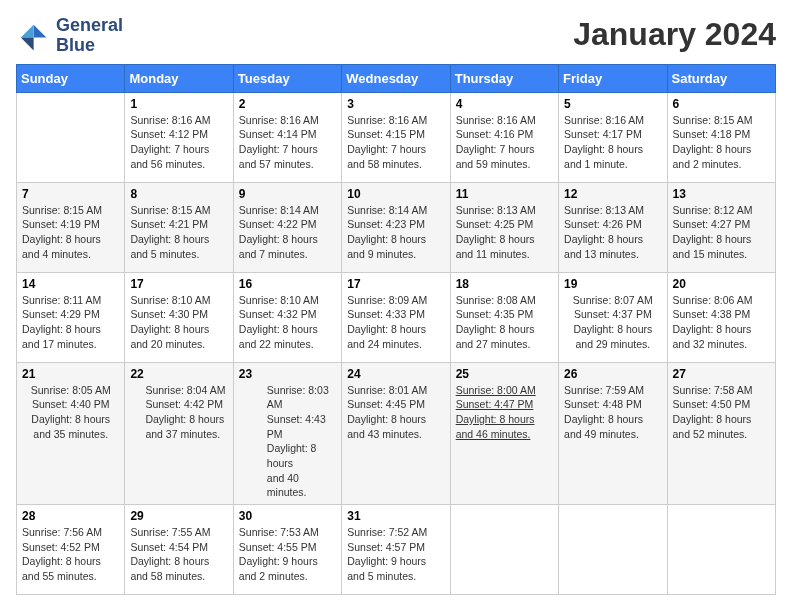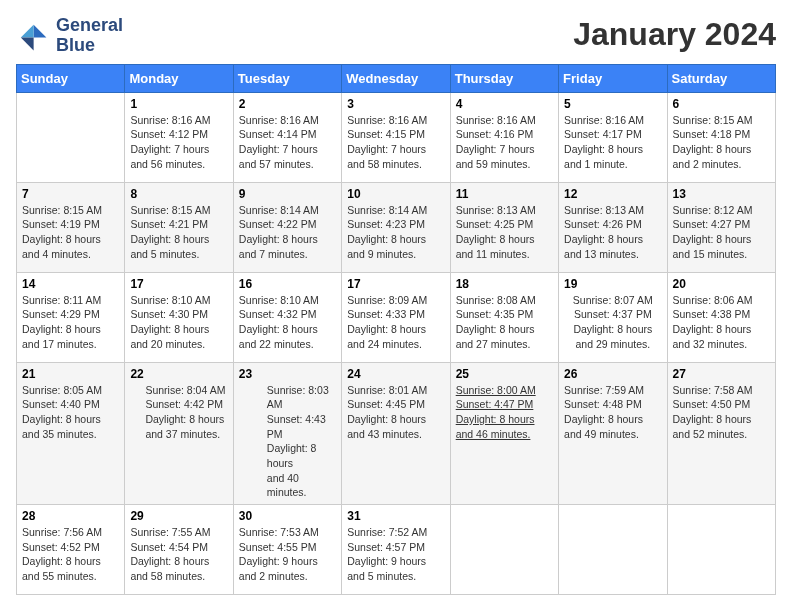--- a/index.html
+++ b/index.html
@@ -265,21 +265,21 @@
           <span class="day-num">20</span>
           <div class="day-info" style="white-space: pre-line;">Sunrise: 8:06 AM
 Sunset: 4:38 PM
 Daylight: 8 hours
 and 32 minutes.</div>
         </td>
       </tr>
       <tr>
         <td>
           <span class="day-num">21</span>
-          <div class="day-info" style="white-space: pre-line;">Sunrise: 8:05 AM
+          <div class="day-info" style="white-space: pre-line; text-align: center;">Sunrise: 8:05 AM
 Sunset: 4:40 PM
 Daylight: 8 hours
 and 35 minutes.</div>
         </td>
         <td>
           <span class="day-num">22</span>
           <div class="day-info" style="white-space: pre-line; margin-left: 15px;">Sunrise: 8:04 AM
 Sunset: 4:42 PM
 Daylight: 8 hours
 and 37 minutes.</div>

